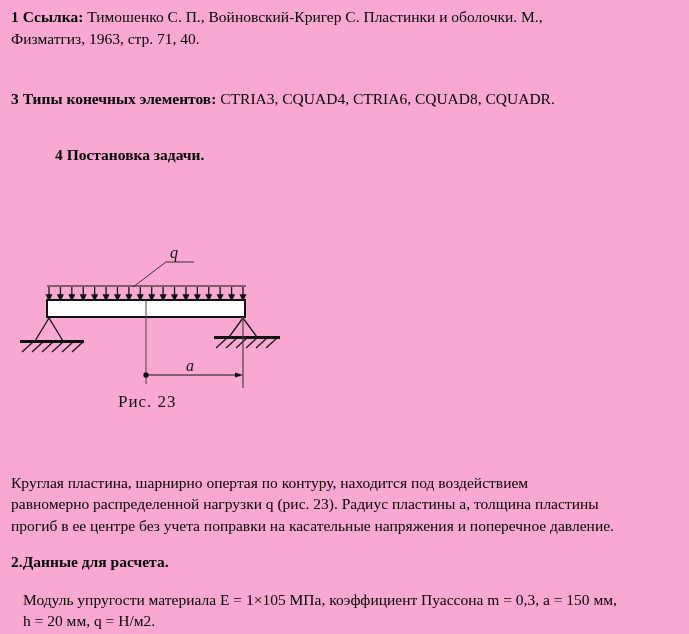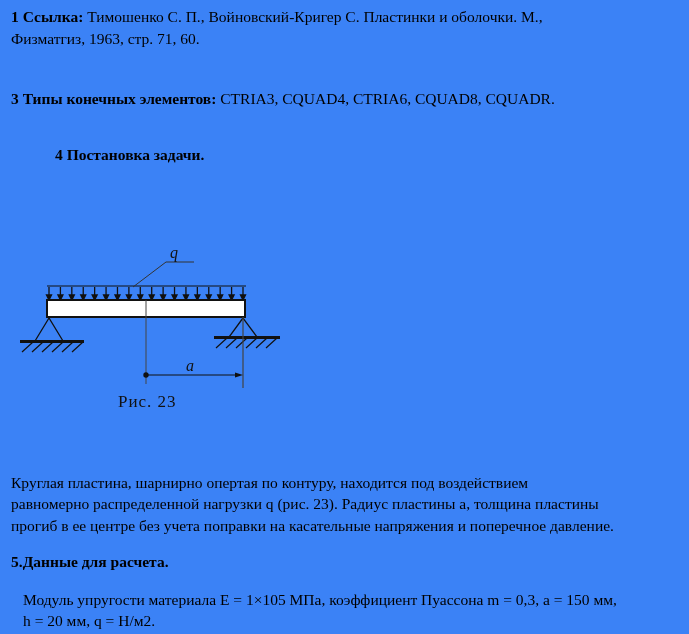--- a/index.html
+++ b/index.html
@@ -1,37 +1,37 @@
 <!DOCTYPE html>
 <html><head>
 <meta charset="utf-8">
 <style>
   html,body{margin:0;padding:0;}
   body{
     width:689px;height:634px;background:#ffffff;
     font-family:"Liberation Serif", serif;color:#000000;
   }
-  .page{position:relative;width:689px;height:634px;background:#3b82f6;overflow:hidden;}
+  .page{position:relative;width:689px;height:634px;background:#f9a8d4;overflow:hidden;}
   .block{position:absolute;left:11px;font-size:15.5px;line-height:22px;white-space:nowrap;}
   .b{font-weight:bold;}
   #desc-block{line-height:21.3px;}
   #calc-block{line-height:20.5px;margin-left:12px;}
   #figure-wrap{position:absolute;left:0;top:240px;width:300px;height:175px;}
   svg text{font-family:"Liberation Serif", serif;fill:#111;}
   .fig-label{font-style:italic;font-size:16px;}
   .fig-caption{font-size:17px;letter-spacing:1px;}
 </style>
 </head>
 <body>
 
 <div class="page">
 
   <div class="block" id="ref-block" style="top:6px;">
     <div><span class="b">1 Ссылка:</span> <span>Тимошенко С. П., Войновский-Кригер С. Пластинки и оболочки. М.,</span></div>
-    <div>Физматгиз, 1963, стр. 71, 60.</div>
+    <div>Физматгиз, 1963, стр. 71, 40.</div>
   </div>
 
 
   <div class="block" style="top:88px;">
     <span class="b">3 Типы конечных элементов:</span> <span>CTRIA3, CQUAD4, CTRIA6, CQUAD8, CQUADR.</span>
   </div>
 
   <div class="block b" style="top:144px;margin-left:44px;">4 Постановка задачи.</div>
 
   <div id="figure-wrap">
@@ -103,20 +103,20 @@
       <text class="fig-caption" x="118" y="167">Рис. 23</text>
     </svg>
   </div>
 
   <div class="block" id="desc-block" style="top:472px;">
     <div>Круглая пластина, шарнирно опертая по контуру, находится под воздействием</div>
     <div>равномерно распределенной нагрузки q (рис. 23). Радиус пластины a, толщина пластины</div>
     <div>прогиб в ее центре без учета поправки на касательные напряжения и поперечное давление.</div>
   </div>
 
-  <div class="block b" style="top:551px;">5.Данные для расчета.</div>
+  <div class="block b" style="top:551px;">2.Данные для расчета.</div>
 
   <div class="block" id="calc-block" style="top:590px;">
     <div>Модуль упругости материала E = 1×105 МПа, коэффициент Пуассона m = 0,3, a = 150 мм,</div>
     <div>h = 20 мм, q = Н/м2.</div>
   </div>
 
 </div>
 
 </body></html>

